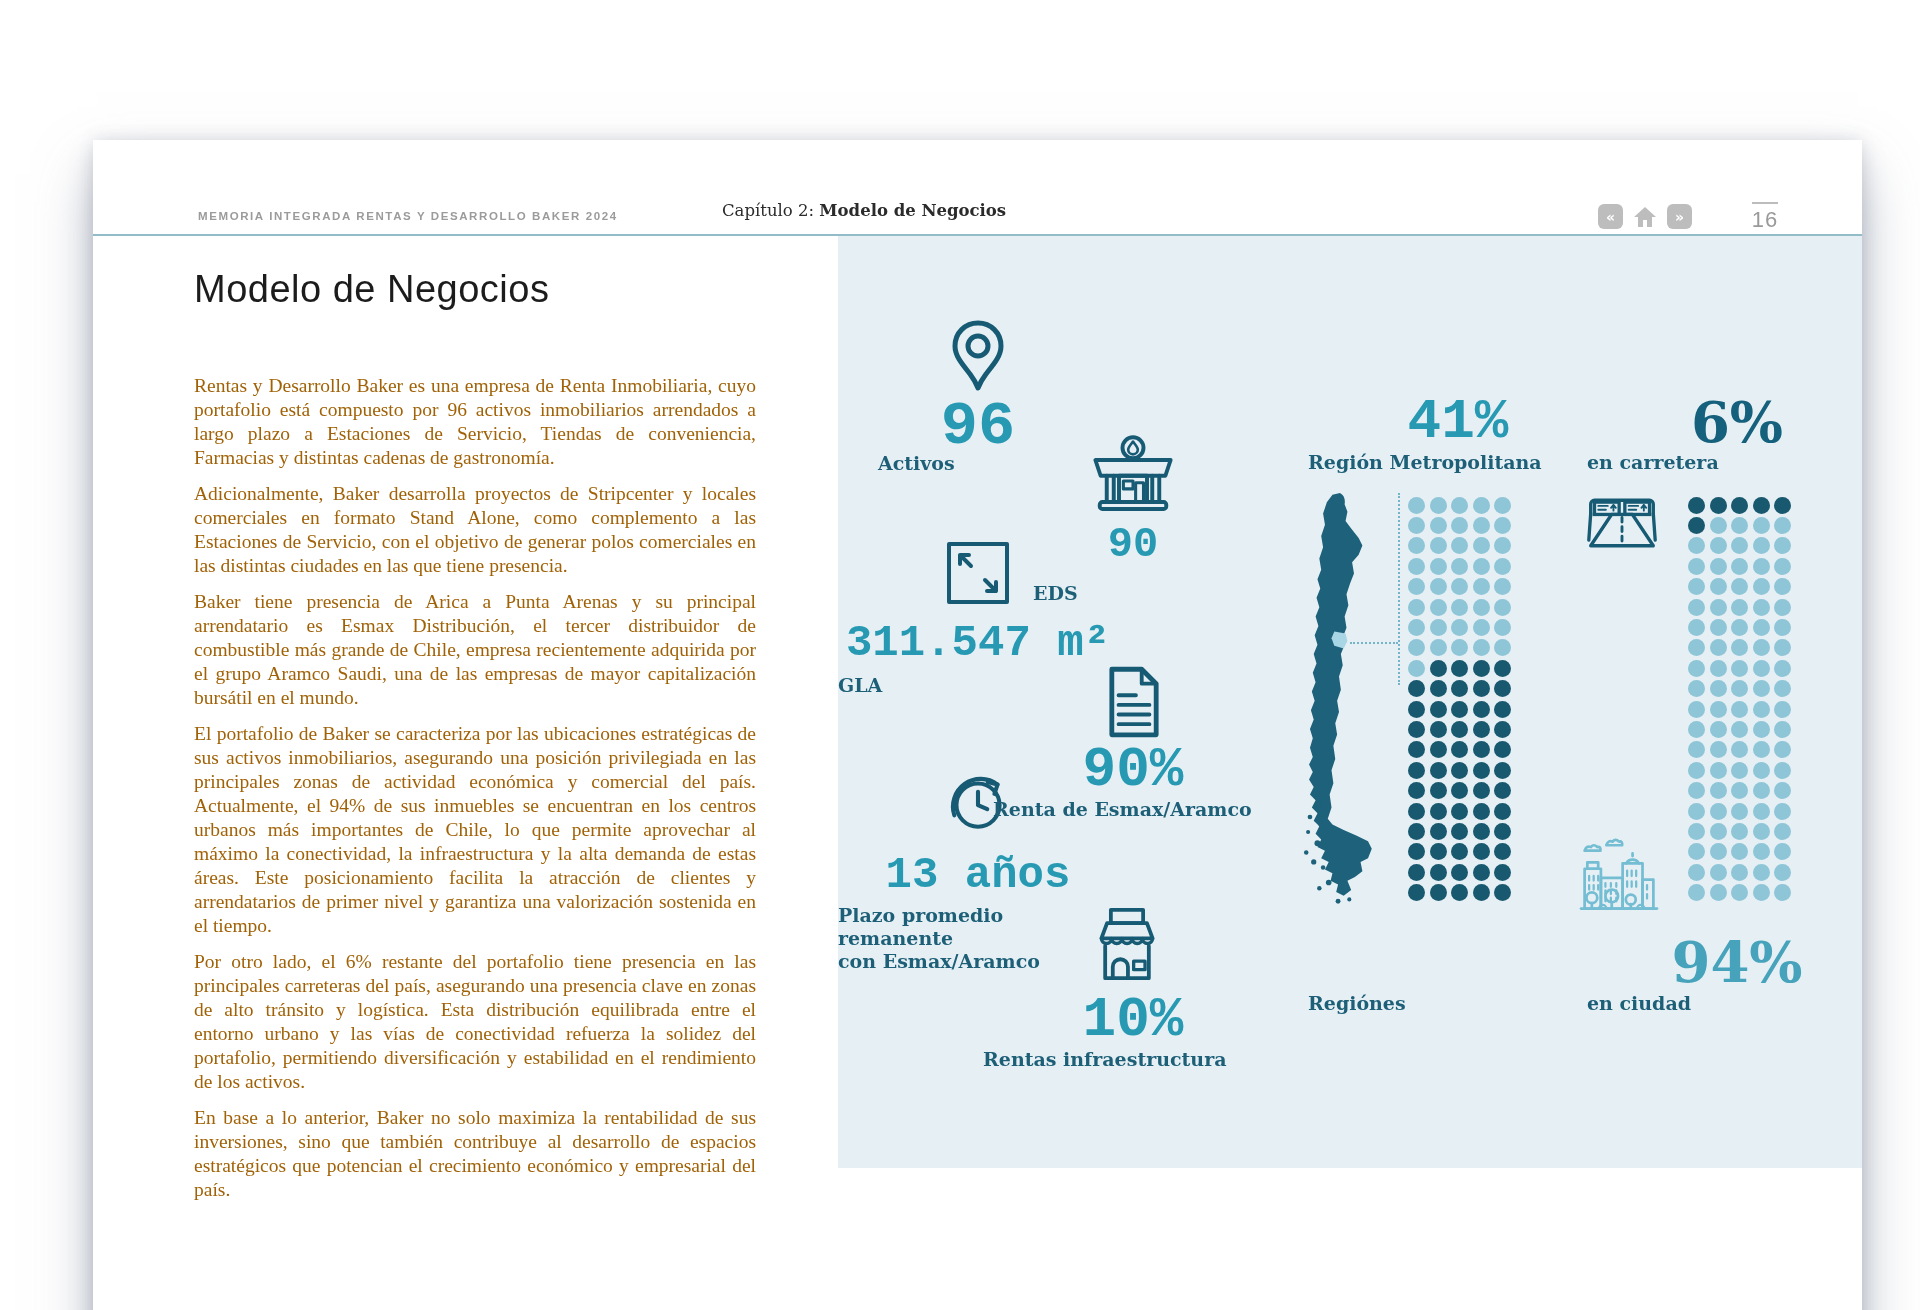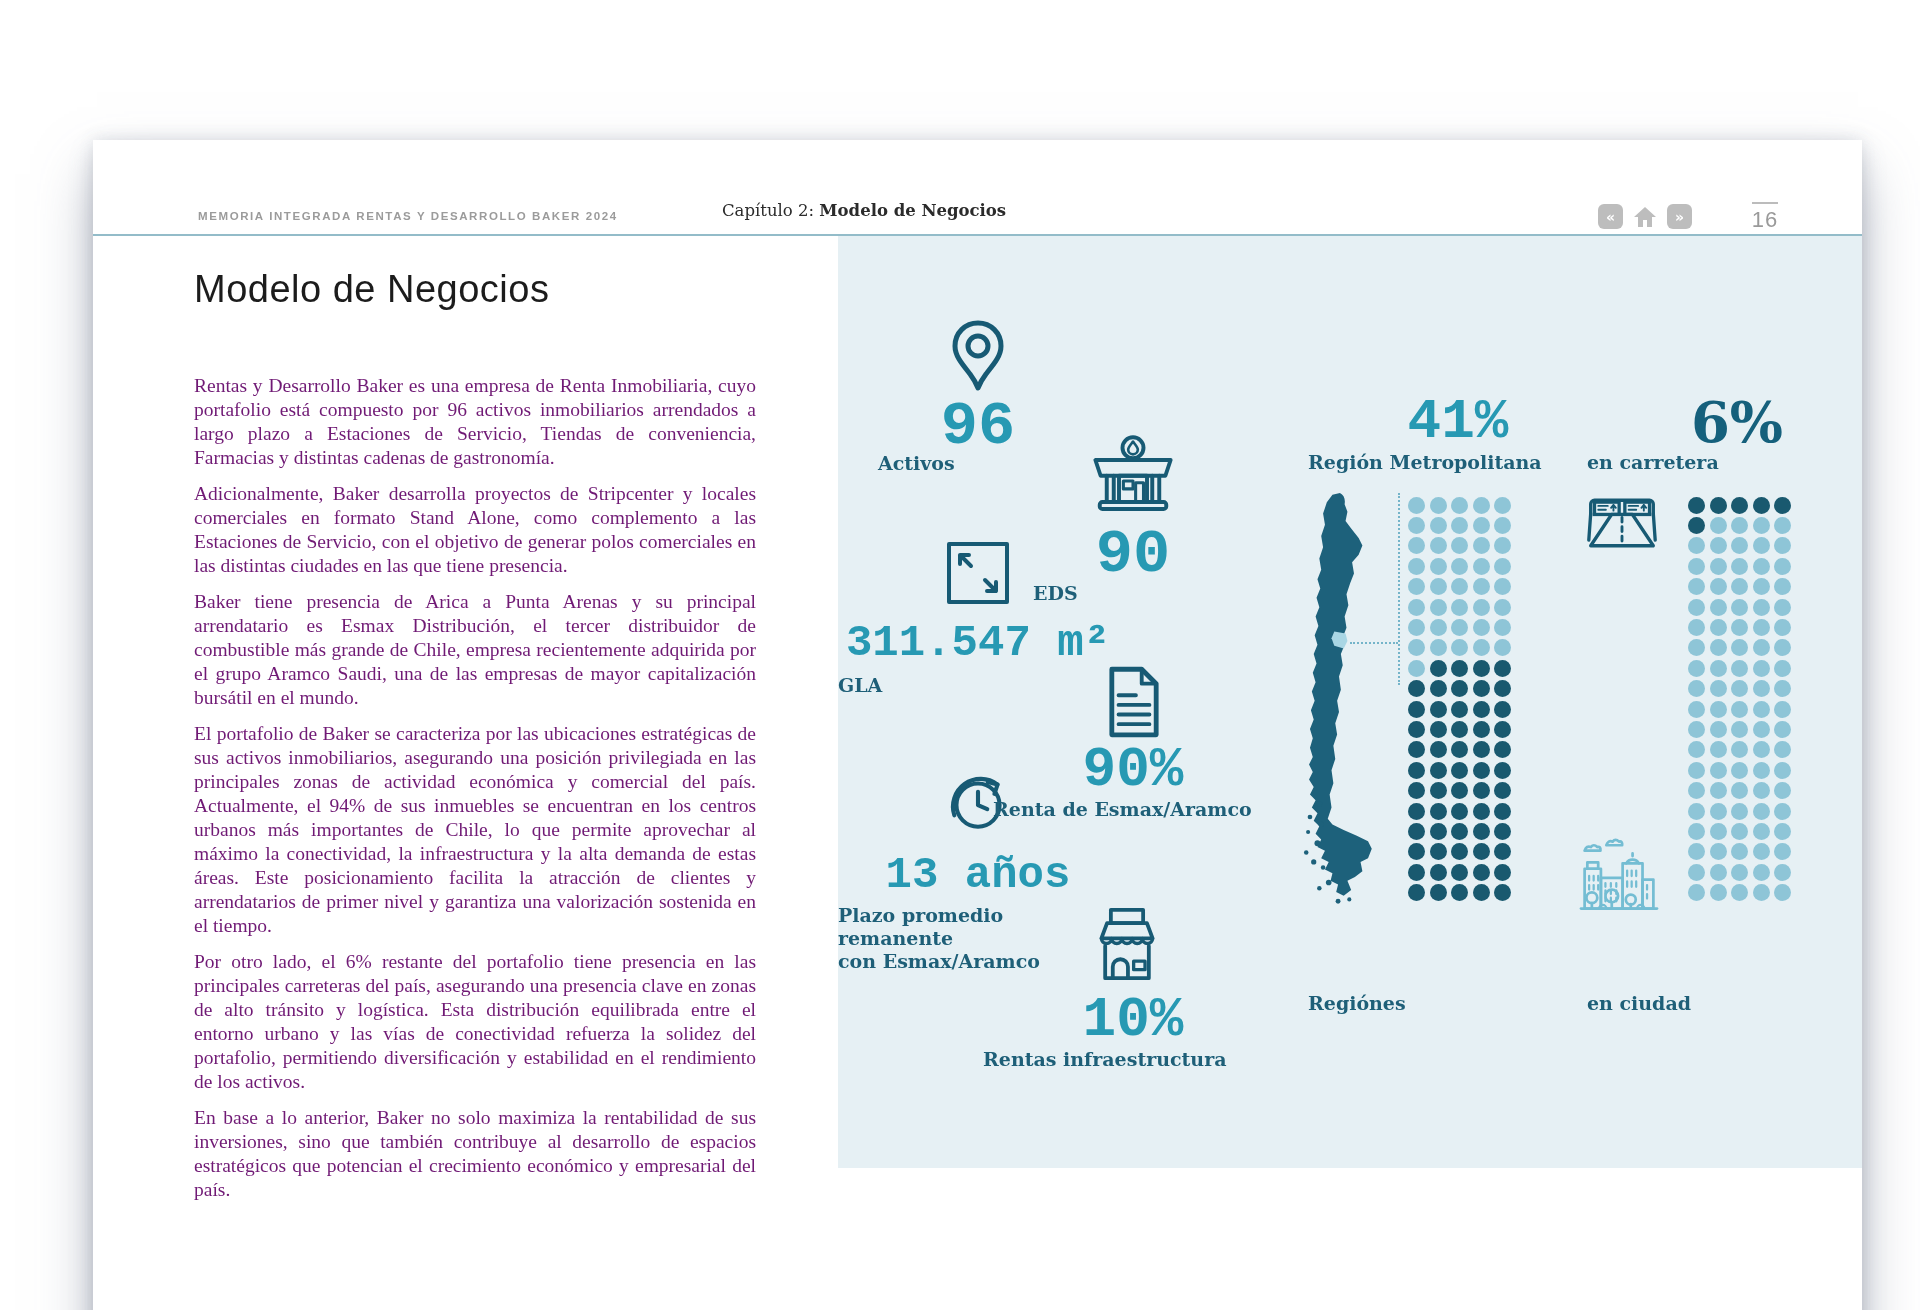--- a/index.html
+++ b/index.html
@@ -26,21 +26,21 @@
     display:flex;align-items:center;justify-content:center;cursor:pointer;}
   .nav-home{width:26px;height:25px;display:flex;align-items:center;justify-content:center;cursor:pointer;}
   .hdr-page{position:absolute;left:1652px;top:62px;width:40px;text-align:center;}
   .hdr-page .pline{display:block;width:26px;height:2px;background:#bcbcbc;margin:0 auto 3px;}
   .hdr-page .pnum{font-family:"Liberation Sans",sans-serif;font-size:22px;color:#9a9a9a;letter-spacing:1px;}
   .hdr-rule{position:absolute;left:0;top:94px;width:100%;height:2px;background:var(--rule);}
   
   .article-title{position:absolute;left:101px;top:128px;font-family:"Liberation Sans",sans-serif;
     font-weight:400;font-size:38px;letter-spacing:.5px;color:#1c1c1c;}
   .article-body{position:absolute;left:101px;top:234px;width:562px;}
-  .article-body p{font-size:19.5px;line-height:24px;color:#701a75;text-align:justify;
+  .article-body p{font-size:19.5px;line-height:24px;color:#a16207;text-align:justify;
     margin-bottom:12px;hyphens:auto;-webkit-hyphens:auto;}
   
   .panel{position:absolute;left:745px;top:96px;width:1024px;height:932px;background:var(--panel);}
   .abs{position:absolute;}
   .stat-value{font-family:"DejaVu Serif",serif;font-weight:700;text-align:center;line-height:1;}
   .c-accent{color:var(--accent);font-family:Liberation Mono, monospace;} .c-dark{color:var(--accent-dark);} .c-mid{color:#46a3bb;}
   .stat-label{font-family:"DejaVu Serif",serif;font-weight:700;font-size:19px;line-height:23px;
     color:var(--label);white-space:pre-line;}
   
   .matrix{display:grid;grid-template-columns:repeat(5,21.5px);grid-auto-rows:20.4px;}
@@ -98,21 +98,21 @@
       <svg class="abs" style="left:253px;top:199px" width="84" height="78" viewBox="0 0 96 88">
         <circle class="st" stroke-width="4.5" cx="48" cy="14" r="12"></circle>
         <path class="st" stroke-width="3" d="M48 7 C51.5 11.5 53.5 13.5 53.5 16 A5.5 5.5 0 0 1 42.5 16 C42.5 13.5 44.5 11.5 48 7 Z"></path>
         <path class="st" stroke-width="4.5" d="M5 28 L91 28 L85 46 L11 46 Z"></path>
         <path class="st" stroke-width="4.5" d="M18 46 V76 M26 46 V76 M70 46 V76 M78 46 V76"></path>
         <rect class="st" stroke-width="4.5" x="32" y="46" width="32" height="30"></rect>
         <rect class="st" stroke-width="3.5" x="37" y="52" width="11" height="9"></rect>
         <rect class="st" stroke-width="3.5" x="51" y="54" width="9" height="22"></rect>
         <rect class="st" stroke-width="4.5" x="10" y="76" width="76" height="8" rx="3"></rect>
       </svg>
-      <div class="abs stat-value c-accent" style="left:195px;top:288px;width:200px;font-size:62px">90</div>
+      <div class="abs stat-value c-accent" style="left:195px;top:288px;width:200px;font-size:42px">90</div>
       <div class="abs stat-label" style="left:195px;top:346px;width:200px">EDS</div>
 
       <svg class="abs" style="left:108px;top:305px" width="64" height="64" viewBox="0 0 64 64">
         <rect class="st" stroke-width="4" x="3" y="3" width="58" height="58"></rect>
         <path class="st" stroke-width="4" d="M25 25 L14 14 M14 23 V14 H23"></path>
         <path class="st" stroke-width="4" d="M39 39 L50 50 M50 41 V50 H41"></path>
       </svg>
       <div class="abs stat-value c-accent" style="left:0px;top:385px;width:280px;font-size:44px">311.547 m²</div>
       <div class="abs stat-label" style="left:0px;top:438px;width:280px">GLA</div>
 
@@ -397,17 +397,18 @@
         <path class="stc" stroke-width="2.5" d="M53 36 v6 M58 36 v6 M63 36 v6 M53 48 v6 M58 48 v6 M63 48 v6"></path>
         <rect class="stc" stroke-width="3" x="70" y="46" width="12" height="32"></rect>
         <path class="stc" stroke-width="2.5" d="M75 52 v5 M75 62 v5"></path>
         <circle class="stc" stroke-width="3" cx="14" cy="66" r="6"></circle>
         <circle class="stc" stroke-width="3" cx="36" cy="64" r="7"></circle>
         <circle class="stc" stroke-width="3" cx="57" cy="68" r="5.5"></circle>
         <path class="stc" stroke-width="3" d="M14 72 v6 M36 71 v7 M57 73 v5"></path>
         <path class="stc" stroke-width="2.5" d="M22 78 a4 4 0 0 1 8 0 M64 78 a4 4 0 0 1 8 0"></path>
         <path class="stc" stroke-width="3" d="M2 78 H86"></path>
       </svg>
+      <div class="abs stat-value c-mid" style="left:749px;top:698px;width:300px;font-size:56px">94%</div>
       <div class="abs stat-label" style="left:749px;top:756px;width:300px">en ciudad</div>
     </div>
 
   </div>
 </div>
 
 </body></html>

